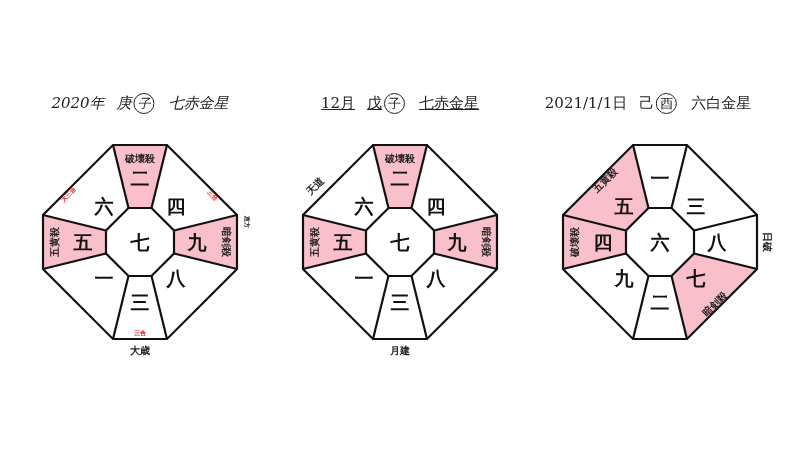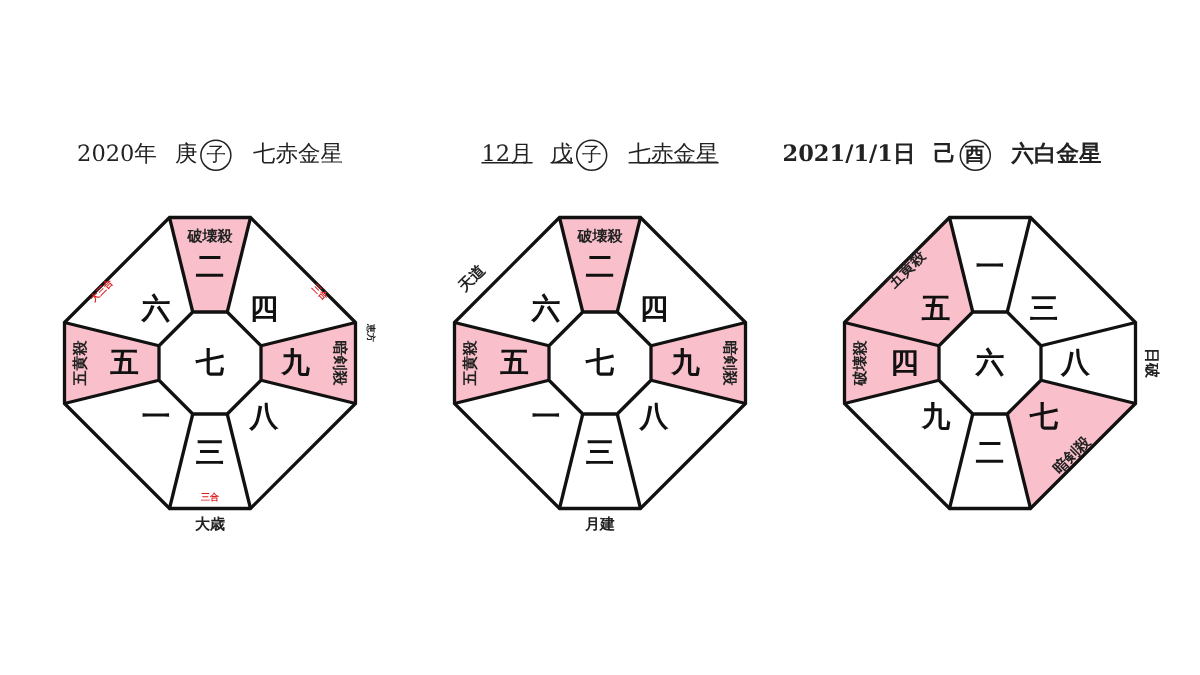--- a/index.html
+++ b/index.html
@@ -9,27 +9,27 @@
   .title .gap{display:inline-block;width:12px;}
   svg{position:absolute;left:0;top:0;}
   .num{font-family:"DejaVu Sans",sans-serif;font-weight:bold;font-size:19px;fill:#111;text-anchor:middle;dominant-baseline:central;}
   .lbl{font-family:"DejaVu Sans",sans-serif;font-weight:bold;font-size:10px;fill:#222;text-anchor:middle;dominant-baseline:central;}
   .red{font-family:"DejaVu Sans",sans-serif;font-weight:bold;font-size:6px;fill:#e02020;text-anchor:middle;dominant-baseline:central;}
   .tiny{font-family:"DejaVu Sans",sans-serif;font-weight:bold;font-size:6px;fill:#222;text-anchor:middle;dominant-baseline:central;}
 </style>
 </head>
 <body>
 
-<div class="title" style="left:140px;">
+<div class="title" style="left:140px;font-style:italic;">
   <span>2020年</span><span class="gap"></span><span>庚</span><span class="circ">子</span><span class="gap"></span><span>七赤金星</span>
 </div>
 <div class="title" style="left:400px;text-decoration:underline;">
   <span>12月</span><span class="gap"></span><span>戊</span><span class="circ">子</span><span class="gap"></span><span>七赤金星</span>
 </div>
-<div class="title" style="left:628px;font-weight:bold;">
+<div class="title" style="left:648px;">
   <span>2021/1/1日</span><span class="gap"></span><span>己</span><span class="circ">酉</span><span class="gap"></span><span>六白金星</span>
 </div>
 
 <svg id="diagrams" width="800" height="450">
     <g>
       <polygon points="113,145 167,145 151.5,208 128.5,208" fill="#F9C0CB" stroke="none"></polygon>
       <polygon points="167,145 237,215 174,230.5 151.5,208" fill="#ffffff" stroke="none"></polygon>
       <polygon points="237,215 237,269 174,253.5 174,230.5" fill="#F9C0CB" stroke="none"></polygon>
       <polygon points="237,269 167,339 151.5,276 174,253.5" fill="#ffffff" stroke="none"></polygon>
       <polygon points="167,339 113,339 128.5,276 151.5,276" fill="#ffffff" stroke="none"></polygon>

